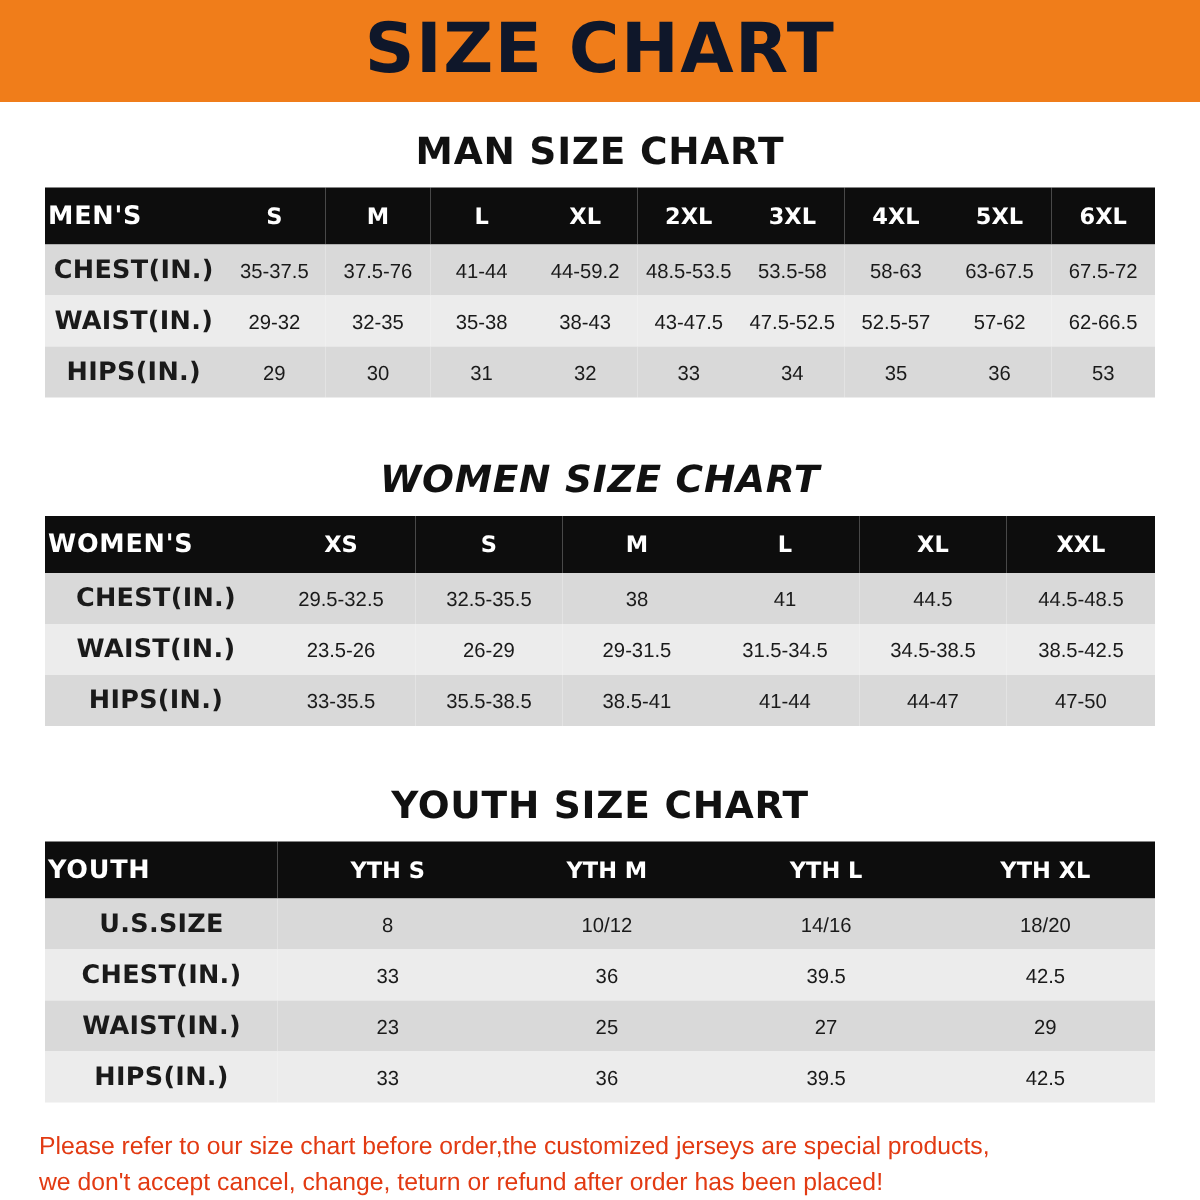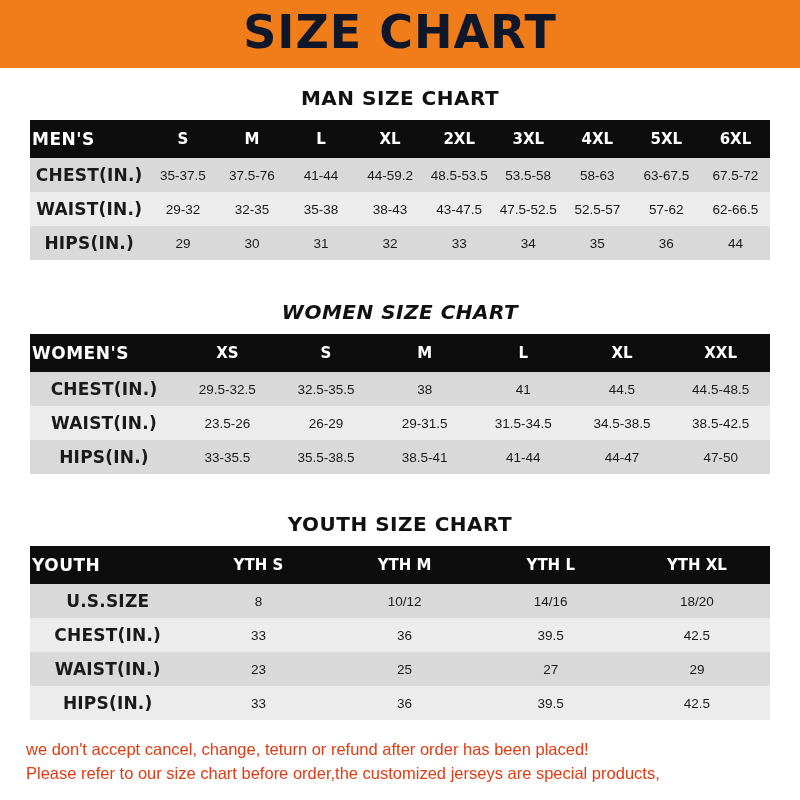--- a/index.html
+++ b/index.html
@@ -35,21 +35,21 @@
     letter-spacing: 1px;
     color: #0f172a;
     line-height: 1;
     padding-bottom: 4px;
   }
   
   .section-title {
     text-align: center;
     font-family: "DejaVu Sans", sans-serif;
     font-weight: bold;
-    font-size: 20px;
+    font-size: 25px;
     color: #111111;
     letter-spacing: 0.5px;
   }
   .sec-man-title   { margin-top: 18px; }
   .sec-women-title { margin-top: 40px; font-style: italic; }
   .sec-youth-title { margin-top: 38px; }
 
   
   .chart-wrap {
     margin: 10px 30px 0 30px;
@@ -172,21 +172,21 @@
         <tr class="odd">
           <td class="rowlabel">HIPS(IN.)</td>
           <td>29</td>
           <td>30</td>
           <td>31</td>
           <td>32</td>
           <td>33</td>
           <td>34</td>
           <td>35</td>
           <td>36</td>
-          <td>44</td>
+          <td>53</td>
         </tr>
       </tbody>
     </table>
   </div>
 
   <div class="section-title sec-women-title">WOMEN SIZE CHART</div>
   <div class="chart-wrap">
     <table class="size-table women-table">
       <colgroup>
         <col class="first">
@@ -286,17 +286,17 @@
           <td>33</td>
           <td>36</td>
           <td>39.5</td>
           <td>42.5</td>
         </tr>
       </tbody>
     </table>
   </div>
 
   <div class="note">
+    <div>Please refer to our size chart before order,the customized jerseys are special products,</div>
     <div>we don't accept cancel, change, teturn or refund after order has been placed!</div>
-    <div>Please refer to our size chart before order,the customized jerseys are special products,</div>
   </div>
 
 </div>
 
 </body></html>

